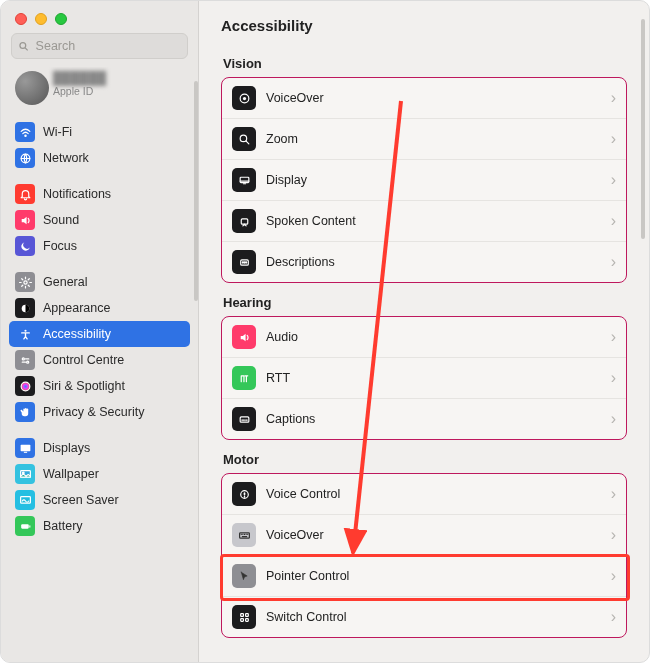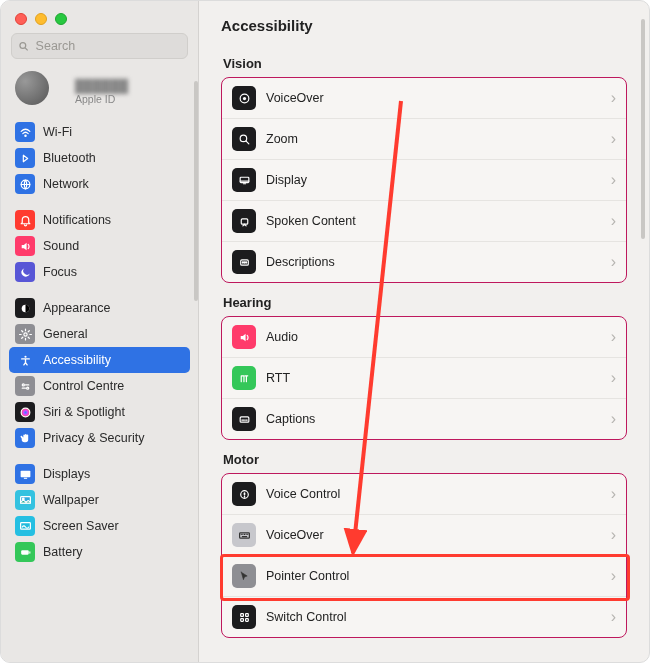--- a/index.html
+++ b/index.html
@@ -24,21 +24,21 @@
     border-radius: 6px; display: flex; align-items: center; padding: 0 6px; gap: 6px;
     color: #86847f;
   }
   .search input {
     border: none; background: transparent; outline: none; font-size: 12.5px; color: #4d7c0f;
     width: 100%;
   }
   .search input::placeholder { color: #9a9893; }
   .sb-scroll { flex: 1; overflow-y: auto; padding: 0 8px 8px 8px; position: relative; }
   .sb-sep { height: 10px; }
-  .profile { display: flex; align-items: flex-end; gap: 26px; padding: 4px 6px; border-radius: 6px; }
+  .profile { display: flex; align-items: flex-start; gap: 4px; padding: 4px 6px; border-radius: 6px; }
   .avatar {
     width: 34px; height: 34px; border-radius: 50%;
     background: radial-gradient(circle at 30% 30%, #999, #555);
   }
   .profile-text .name { font-size: 12.5px; color: #888; filter: blur(2px); }
   .profile-text .sub { font-size: 10.5px; color: #888; }
   .family {
     display: flex; align-items: center; gap: 10px; padding: 4px 6px; border-radius: 6px; margin-top: 2px;
   }
   .family .fam-avatar {
@@ -125,28 +125,20 @@
               <path d="M4 10c5-5 11-5 16 0"></path>
               <path d="M7 14c3-3 7-3 10 0"></path>
               <circle cx="12" cy="18" r="1.2" fill="#fff"></circle>
             </svg>
           </div>
           <span>Wi-Fi</span>
         </div>
         <div class="sb-item">
           <div class="sb-icon" style="background: rgb(47, 114, 228);">
             <svg width="13" height="13" viewBox="0 0 24 24" fill="none" stroke="#fff" stroke-width="2.2" stroke-linecap="round" stroke-linejoin="round">
-              <path d="M8 6l8 6-8 6V6l8 6-8 6"></path>
-            </svg>
-          </div>
-          <span>Bluetooth</span>
-        </div>
-        <div class="sb-item">
-          <div class="sb-icon" style="background: rgb(47, 114, 228);">
-            <svg width="13" height="13" viewBox="0 0 24 24" fill="none" stroke="#fff" stroke-width="2.2" stroke-linecap="round" stroke-linejoin="round">
               <circle cx="12" cy="12" r="8"></circle>
               <path d="M4 12h16M12 4c3 3 3 13 0 16M12 4c-3 3-3 13 0 16"></path>
             </svg>
           </div>
           <span>Network</span>
         </div>
         <div class="sb-sep"></div>
         <div class="sb-item">
           <div class="sb-icon" style="background: rgb(255, 59, 48);">
             <svg width="13" height="13" viewBox="0 0 24 24" fill="none" stroke="#fff" stroke-width="2.2" stroke-linecap="round" stroke-linejoin="round">
@@ -168,36 +160,36 @@
         <div class="sb-item">
           <div class="sb-icon" style="background: rgb(88, 86, 214);">
             <svg width="13" height="13" viewBox="0 0 24 24" fill="none" stroke="#fff" stroke-width="2.2" stroke-linecap="round" stroke-linejoin="round">
               <path d="M20 14A8 8 0 1110 4a6 6 0 0010 10z" fill="#fff" stroke="none"></path>
             </svg>
           </div>
           <span>Focus</span>
         </div>
         <div class="sb-sep"></div>
         <div class="sb-item">
+          <div class="sb-icon" style="background: rgb(142, 142, 147);">
+            <svg width="13" height="13" viewBox="0 0 24 24" fill="none" stroke="#fff" stroke-width="2.2" stroke-linecap="round" stroke-linejoin="round">
+              <circle cx="12" cy="12" r="3"></circle>
+              <path d="M12 2v3M12 19v3M4 12H1M23 12h-3M5 5l2 2M17 17l2 2M5 19l2-2M17 7l2-2"></path>
+            </svg>
+          </div>
+          <span>General</span>
+        </div>
+        <div class="sb-item">
           <div class="sb-icon" style="background: rgb(28, 28, 30);">
             <svg width="13" height="13" viewBox="0 0 24 24" fill="none" stroke="#fff" stroke-width="2.2" stroke-linecap="round" stroke-linejoin="round">
               <circle cx="12" cy="12" r="7" fill="#fff" stroke="none"></circle>
               <path d="M12 5a7 7 0 010 14z" fill="#000" stroke="none"></path>
             </svg>
           </div>
           <span>Appearance</span>
-        </div>
-        <div class="sb-item">
-          <div class="sb-icon" style="background: rgb(142, 142, 147);">
-            <svg width="13" height="13" viewBox="0 0 24 24" fill="none" stroke="#fff" stroke-width="2.2" stroke-linecap="round" stroke-linejoin="round">
-              <circle cx="12" cy="12" r="3"></circle>
-              <path d="M12 2v3M12 19v3M4 12H1M23 12h-3M5 5l2 2M17 17l2 2M5 19l2-2M17 7l2-2"></path>
-            </svg>
-          </div>
-          <span>General</span>
         </div>
         <div class="sb-item selected">
           <div class="sb-icon" style="background: rgb(47, 114, 228);">
             <svg width="13" height="13" viewBox="0 0 24 24" fill="none" stroke="#fff" stroke-width="2.2" stroke-linecap="round" stroke-linejoin="round">
               <circle cx="12" cy="5" r="2" fill="#fff" stroke="none"></circle>
               <path d="M5 9h14M12 9v7M9 20l3-4 3 4" stroke-width="2.5"></path>
             </svg>
           </div>
           <span>Accessibility</span>
         </div>

